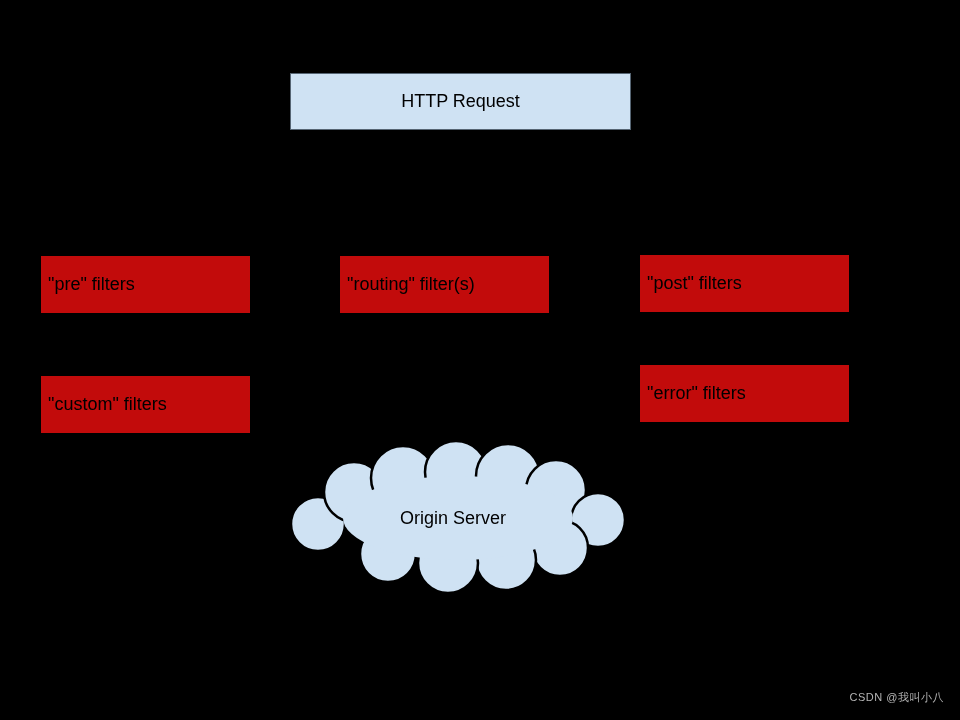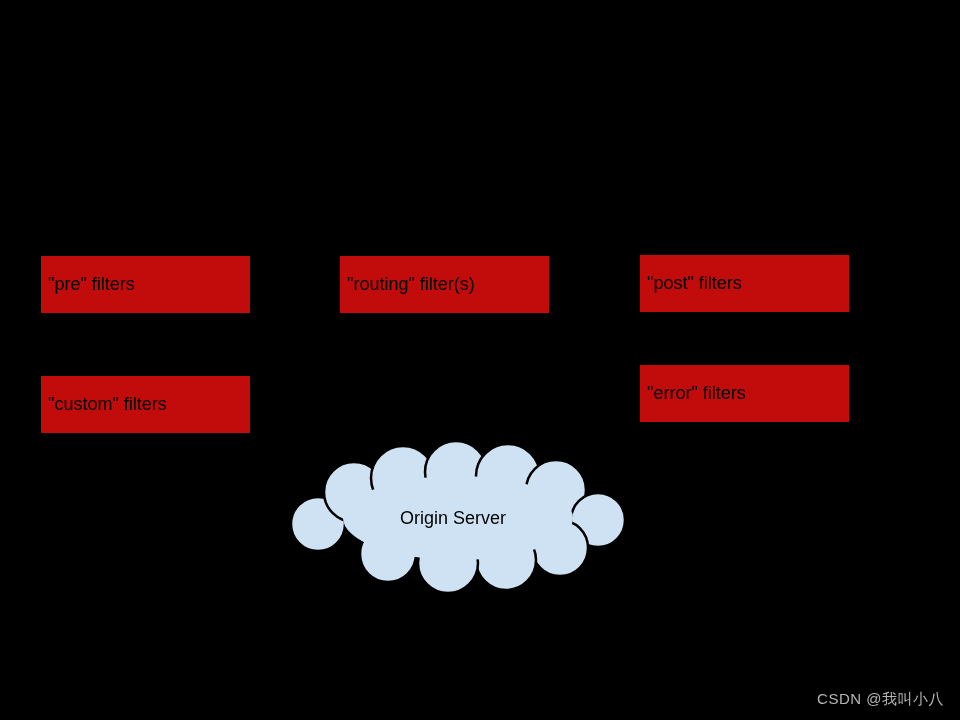--- a/index.html
+++ b/index.html
@@ -53,29 +53,32 @@
     display: flex; align-items: center; justify-content: center;
     color: #000;
     font-size: 18px;
     pointer-events: none;
     text-align: right;
   }
   .watermark {
     position: absolute;
     right: 16px; top: 690px;
     color: var(--watermark-gray);
-    font-size: 15px;
+    font-size: 11px;
     letter-spacing: 0.5px;
   }
 </style>
 </head>
 <body>
 
 <div class="canvas">
 
+  <div class="request-box">
+    <span>HTTP Request</span>
+  </div>
 
   <div class="filter-box" style="left:41px; top:256px;">
     <span>"pre" filters</span>
   </div>
 
   <div class="filter-box" style="left:340px; top:256px;">
     <span>"routing" filter(s)</span>
   </div>
 
   <div class="filter-box" style="left:640px; top:255px;">

